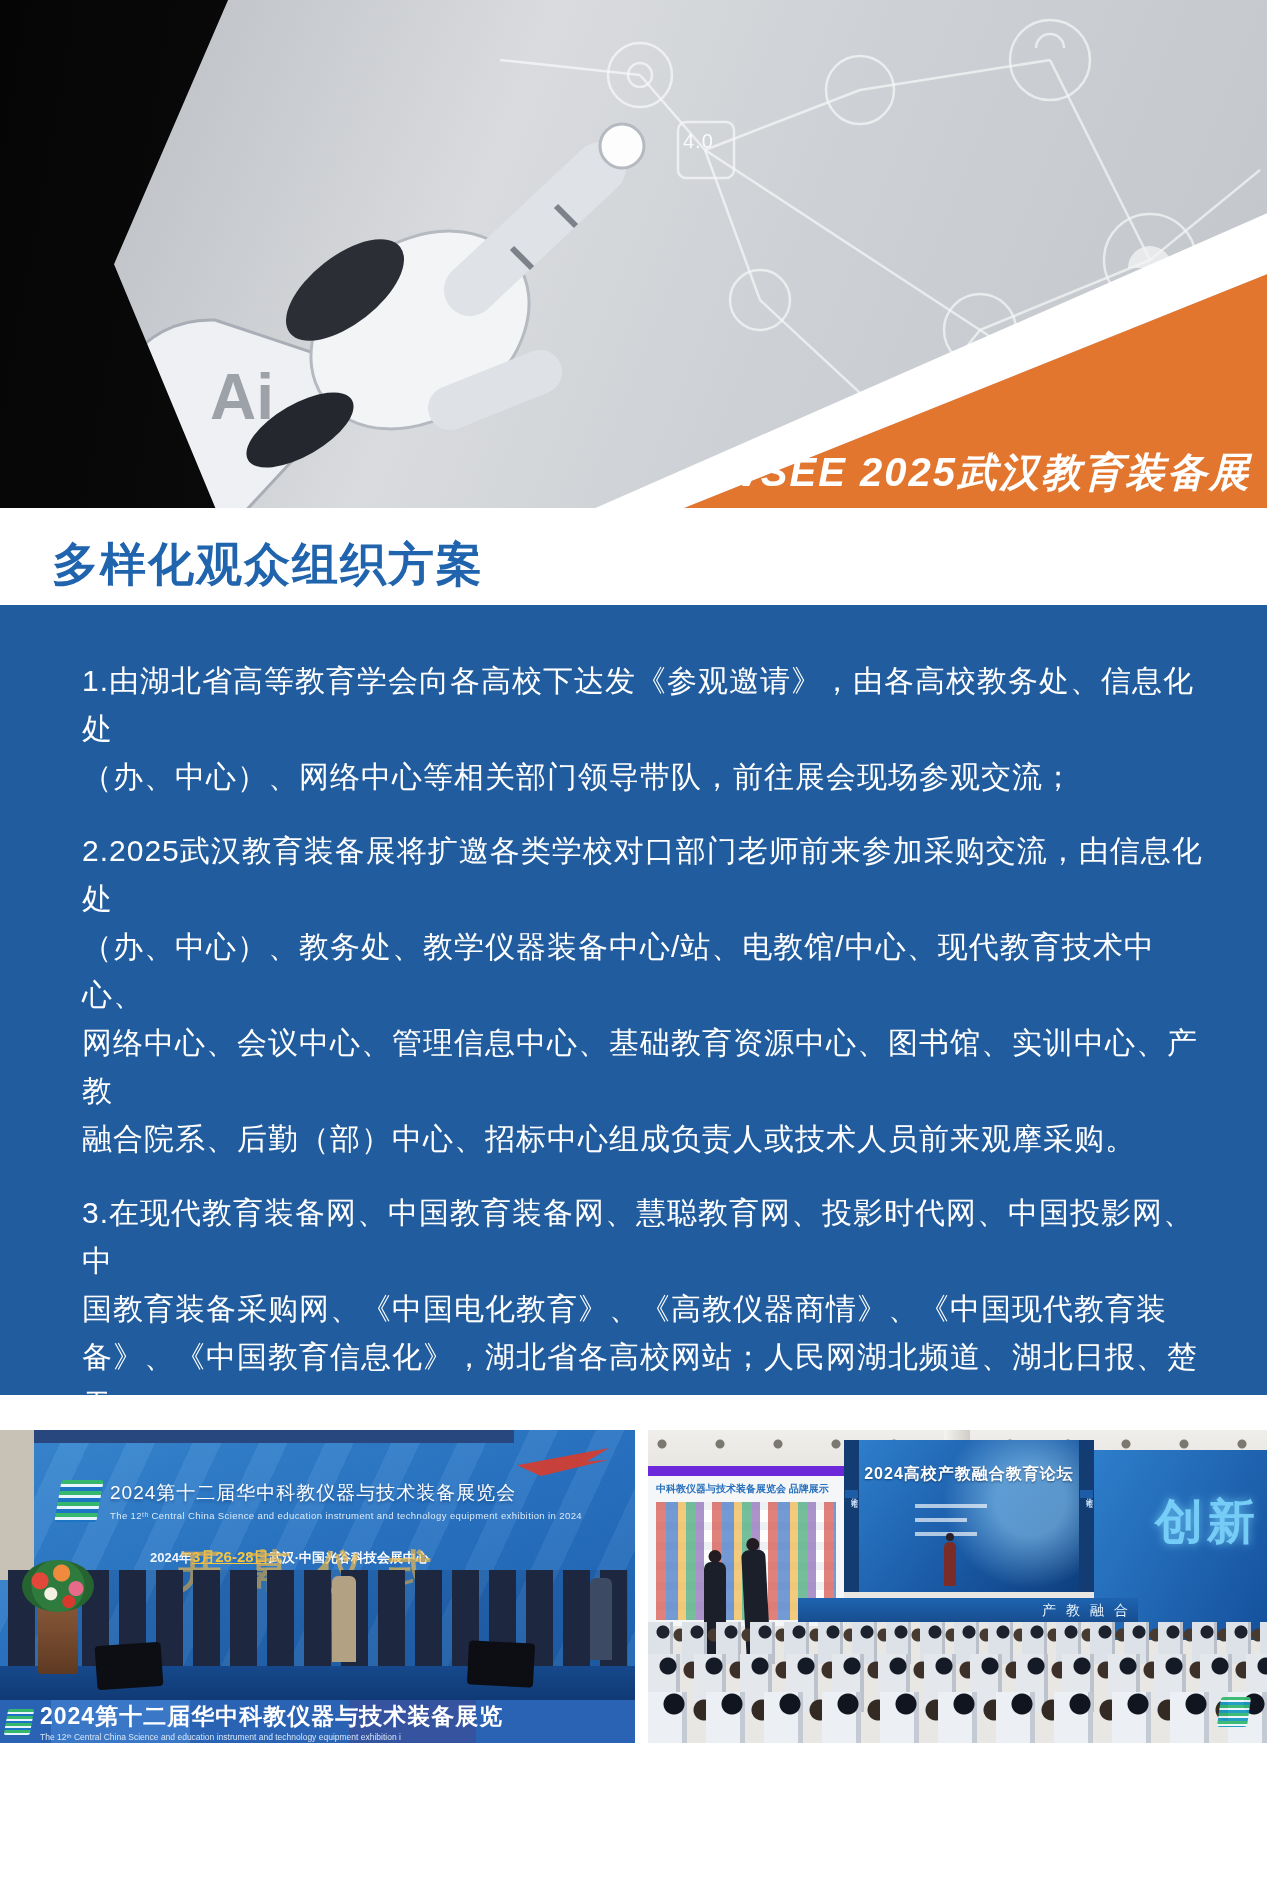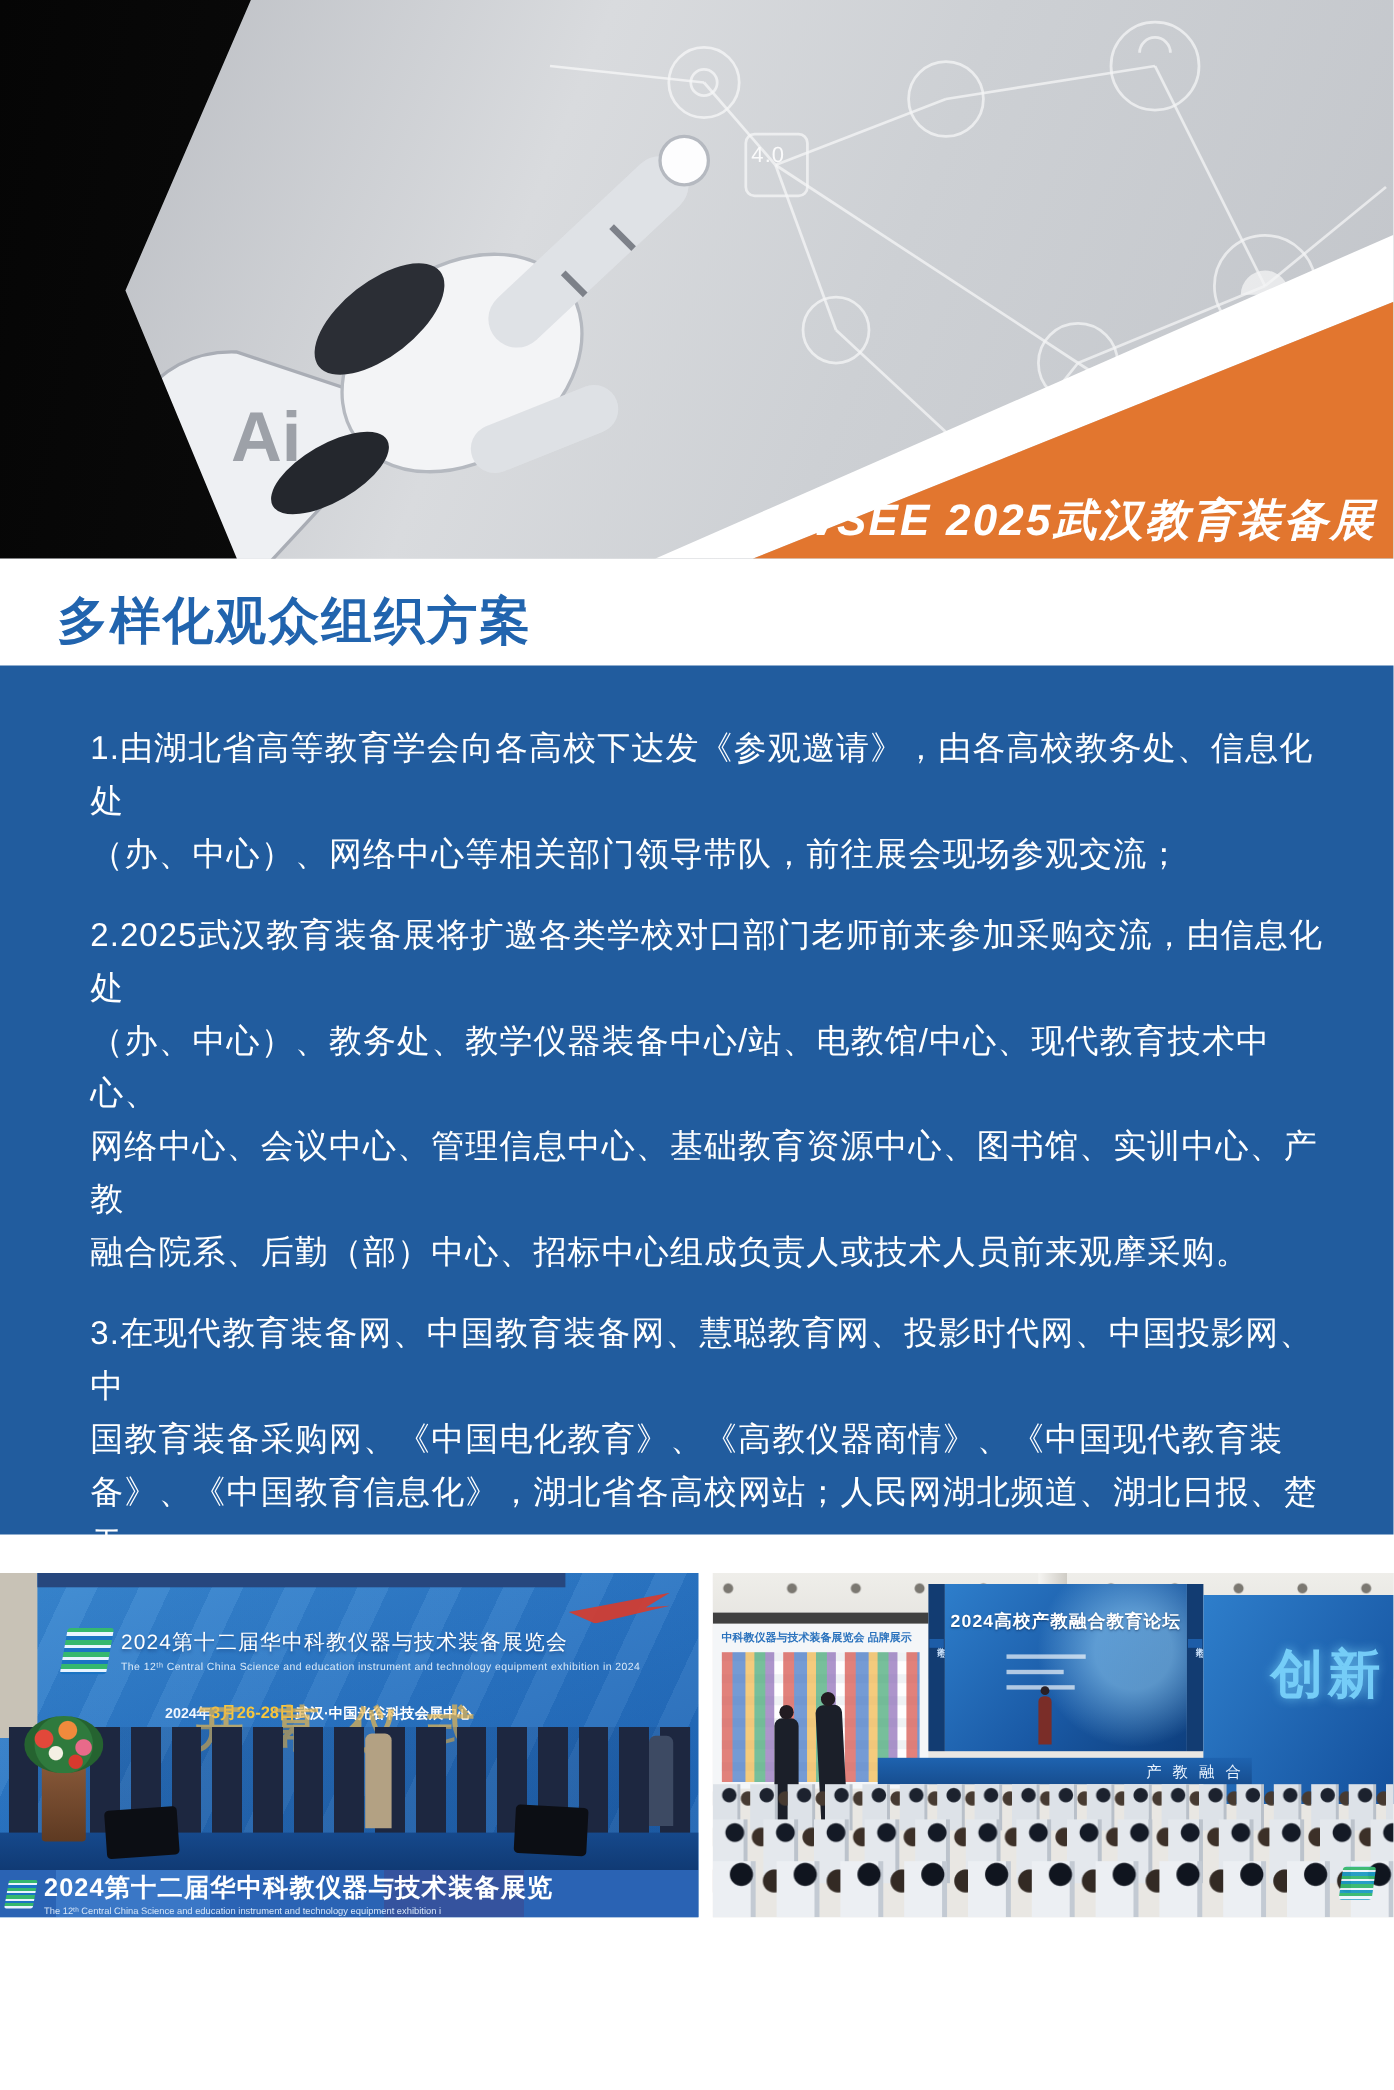--- a/index.html
+++ b/index.html
@@ -53,21 +53,21 @@
     clip-path:polygon(0 62%, 100% 0, 76% 48%, 100% 42%, 26% 100%); opacity:.92; }
   .lp-titlebar { position:absolute; left:58px; top:50px; display:flex; align-items:flex-start; }
   .lp-logo { width:42px; height:42px; margin-right:10px; transform:skewX(-10deg);
     background:repeating-linear-gradient(180deg,#35b86e 0 4px,#e8f4ff 4px 7px,#1b74c4 7px 11px);
     border-radius:3px; }
   .lp-title { color:#ffffff; font-size:19px; font-weight:400; letter-spacing:1px;
     white-space:nowrap; text-shadow:0 2px 3px rgba(10,40,90,.45); }
   .lp-sub { color:#dbeaf9; font-size:9.5px; letter-spacing:.4px; margin-top:4px; white-space:nowrap; }
   .lp-daterow { position:absolute; left:150px; top:118px; font-size:13px; white-space:nowrap; }
   .lp-date-prefix { color:#f0f6ff; font-weight:700; }
-  .lp-date-days { color:#f7c63d; font-weight:800; font-size:15px; }
+  .lp-date-days { color:#f7c63d; font-weight:800; font-size:15px;text-decoration:underline; }
   .lp-venue { color:#ffffff; font-weight:700; }
   .lp-stagetext { position:absolute; left:50%; top:112px; transform:translateX(-50%);
     color:#e8b64c; font-size:44px; font-weight:800; letter-spacing:26px; opacity:.7; white-space:nowrap; }
   .lp-people-heads { position:absolute; left:8px; top:118px; width:620px; height:60px;
     background-image:
       radial-gradient(circle at 18px 14px, #241f27 0 9px, transparent 10px),
       radial-gradient(circle at 55px 18px, #3a323 0 9px, transparent 10px);
     background-size:74px 60px; background-repeat:repeat-x; }
   .lp-people-torsos { position:absolute; left:8px; top:140px; width:620px; height:104px;
     background:repeating-linear-gradient(90deg,#1d2740 0 27px, rgba(18,48,96,.18) 27px 37px); }
@@ -100,21 +100,21 @@
   
   .rp-ceiling { position:absolute; left:0; top:0; width:619px; height:96px;
     background:linear-gradient(#efeeea,#dcdad5);
   }
   .rp-ceiling-dots { position:absolute; left:0; top:6px; width:619px; height:34px;
     background-image:radial-gradient(circle at 14px 8px,#4a463f 0 4px,transparent 5px);
     background-size:58px 34px; background-repeat:repeat-x; opacity:.7; }
   .rp-column { position:absolute; left:296px; top:0; width:26px; height:96px;
     background:linear-gradient(90deg,#f5f4f1,#cfccc5); }
   .rp-wall-left { position:absolute; left:0; top:36px; width:196px; height:160px;
-    background:#f4f6f8; border-top:10px solid #404040; padding:6px 8px 0 8px; }
+    background:#f4f6f8; border-top:10px solid #6d28d9; padding:6px 8px 0 8px; }
   .rp-wall-heading { color:#2a72bd; font-size:10px; font-weight:700; white-space:nowrap; overflow:hidden; }
   .rp-logo-grid { margin-top:6px; width:180px; height:118px;
     background-image:
       repeating-linear-gradient(90deg, rgba(210,60,50,.75) 0 10px, rgba(40,100,190,.75) 10px 22px, rgba(240,170,40,.7) 22px 30px, rgba(30,150,90,.7) 30px 40px, rgba(120,80,170,.7) 40px 48px, transparent 48px 56px),
       repeating-linear-gradient(0deg, #ffffff 0 12px, #eef1f4 12px 20px);
     background-size:56px 20px, 100% 20px; opacity:.85; }
   .rp-screen-wrap { position:absolute; left:196px; top:10px; width:250px; height:152px; display:flex; }
   .rp-screen-side { width:15px; height:100%; background:#123c72; position:relative; }
   .rp-side-badge { position:absolute; top:50px; left:1px; width:13px; color:#cfe6ff; background:#1d5da8;
     font-size:7px; line-height:8px; text-align:center; padding:2px 0; writing-mode:vertical-rl; letter-spacing:1px; }

